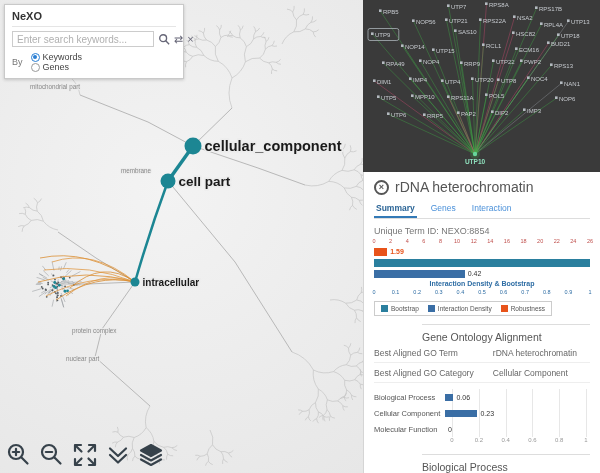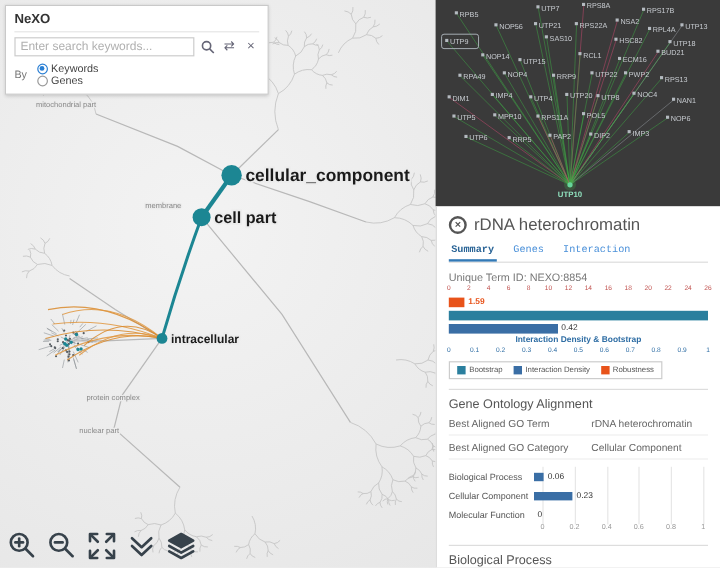--- a/index.html
+++ b/index.html
@@ -6,21 +6,21 @@
   html,body { width:600px; height:473px; overflow:hidden;
     font-family:"Liberation Sans", sans-serif; background:#ececec; }
   #app { position:relative; width:600px; height:473px; }
 
   
   #viz { position:absolute; left:0; top:0; width:363px; height:473px;
     background: radial-gradient(circle at 45% 40%, #f3f3f3, #e7e7e7); }
   #tree-svg { position:absolute; left:0; top:0; }
 
   
-  .search-panel { position:absolute; left:4px; top:4px; width:220px;
+  .search-panel { position:absolute; left:4px; top:4px; width:180px;
     background:#fff; border:1px solid #c9c9c9; box-shadow:0 1px 3px rgba(0,0,0,.18);
     padding:5px 7px 6px 7px; z-index:5; }
   .sp-title { font-size:11px; font-weight:bold; color:#333; padding-bottom:4px;
     border-bottom:1px solid #e5e5e5; margin-bottom:4px; }
   .sp-row { display:flex; align-items:center; gap:4px; }
   .sp-row input { flex:1; height:16px; font-size:10px; border:1px solid #ccc;
     padding:0 4px; color:#333; outline:none; }
   .sp-row input::placeholder { color:#b0b0b0; }
   .sp-icon { width:14px; height:14px; display:flex; align-items:center;
     justify-content:center; color:#667; font-size:11px; cursor:pointer; line-height:1; }
@@ -46,40 +46,40 @@
 
   
   #detail-panel { position:absolute; left:363px; top:172px; width:237px; height:301px;
     background:#fff; border-left:1px solid #d5d5d5; padding:7px 10px 0 10px; overflow:hidden; }
   .dp-header { display:flex; align-items:center; gap:6px; }
   .dp-close { width:15px; height:15px; border:2px solid #555; border-radius:50%;
     color:#555; font-size:9px; font-weight:bold; display:flex; align-items:center;
     justify-content:center; cursor:pointer; flex:none; line-height:1; }
   .dp-title { font-size:14px; color:#555; }
   .dp-tabs { display:flex; gap:12px; margin-top:6px; border-bottom:1px solid #ddd; }
-  .dp-tab { font-size:8.5px; color:#4a90d9; padding:2px 2px 3px 2px; cursor:pointer;font-family:Liberation Mono, monospace; }
+  .dp-tab { font-size:8.5px; color:#4a90d9; padding:2px 2px 3px 2px; cursor:pointer; }
   .dp-tab.active { color:#2a6496; border-bottom:2px solid #337ab7; font-weight:bold; }
   .dp-term { font-size:9px; color:#777; margin-top:7px; }
   .c1-label { font-size:8px; color:#999; margin-top:6px; }
   .c1-topaxis, .c1-bottomaxis { position:relative; height:8px; margin-top:2px; }
   .tick { position:absolute; transform:translateX(-50%); font-size:5.5px; }
   .c1-topaxis .tick { color:#c0504d; }
   .c1-bottomaxis .tick { color:#2e6da4; }
   .c1-bars { margin-top:1px; }
   .bar-row { display:flex; align-items:center; height:9px; margin-bottom:2px; }
   .hbar { height:8px; }
   .bar-val { font-size:7px; margin-left:3px; color:#333; }
   .bar-val.orange { color:#e8531a; font-weight:bold; }
   .c1-bottomlabel { text-align:center; font-size:7px; font-weight:bold; color:#2e6da4; margin-top:1px; }
   .legend { display:flex; align-items:center; gap:9px; border:1px solid #ccc;
     padding:3px 6px; margin-top:4px; width:fit-content; }
   .legend-item { display:flex; align-items:center; gap:3px; font-size:6.5px; color:#555; cursor:pointer; }
   .legend-sq { width:7px; height:7px; flex:none; }
   .dp-section-title { font-size:10.5px; color:#555; border-top:1px solid #ddd;
-    margin-top:8px; padding-top:6px; }
+    margin-top:8px; padding-top:6px;margin-left:48px; }
   .go-row { display:flex; font-size:8.5px; color:#666; padding:5px 0 4px 0;
     border-bottom:1px solid #eee; }
   .go-key { width:55%; }
   .go-val { flex:1; }
   .cat-chart { margin-top:6px; }
   .cat-body { position:relative; }
   .cat-grid { position:absolute; left:78px; right:4px; top:0; bottom:0; }
   .vline { position:absolute; top:0; bottom:0; width:1px; background:#e7e7e7; }
   .cat-row { display:flex; align-items:center; height:16px; position:relative; }
   .cat-label { width:71px; font-size:7.5px; color:#555; flex:none; }

